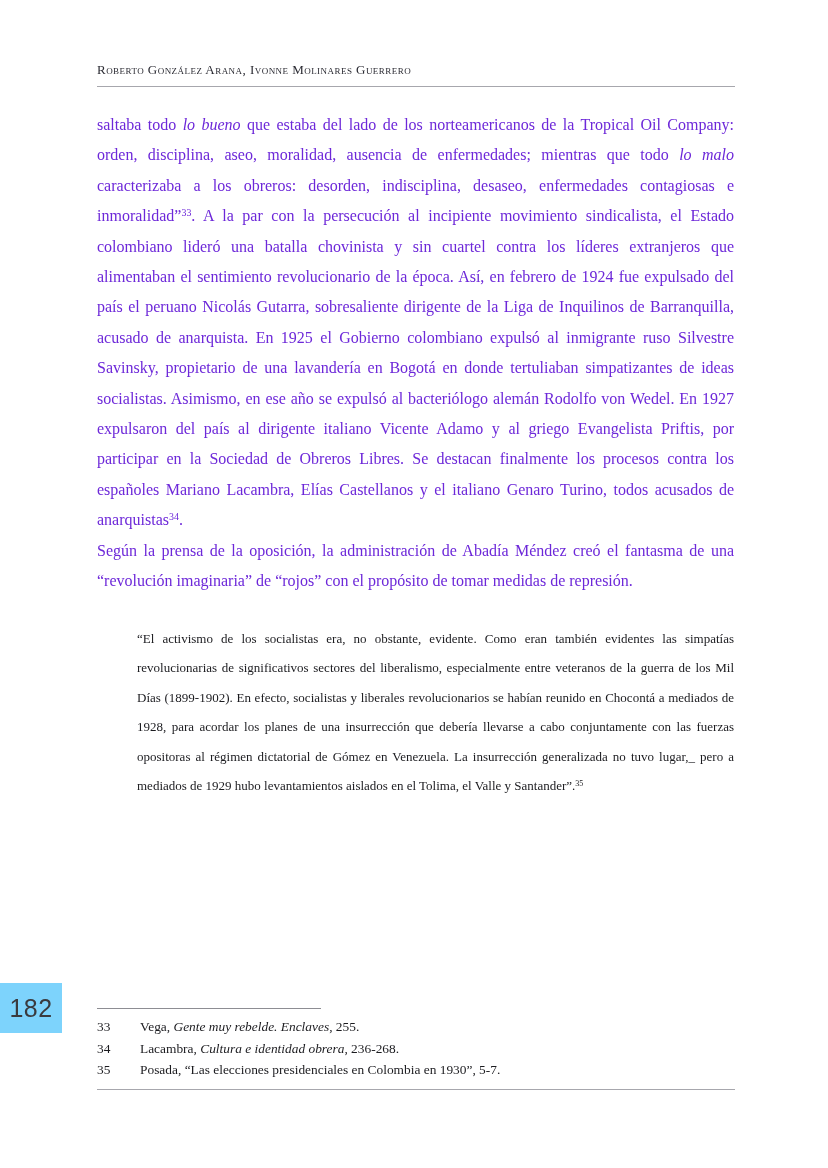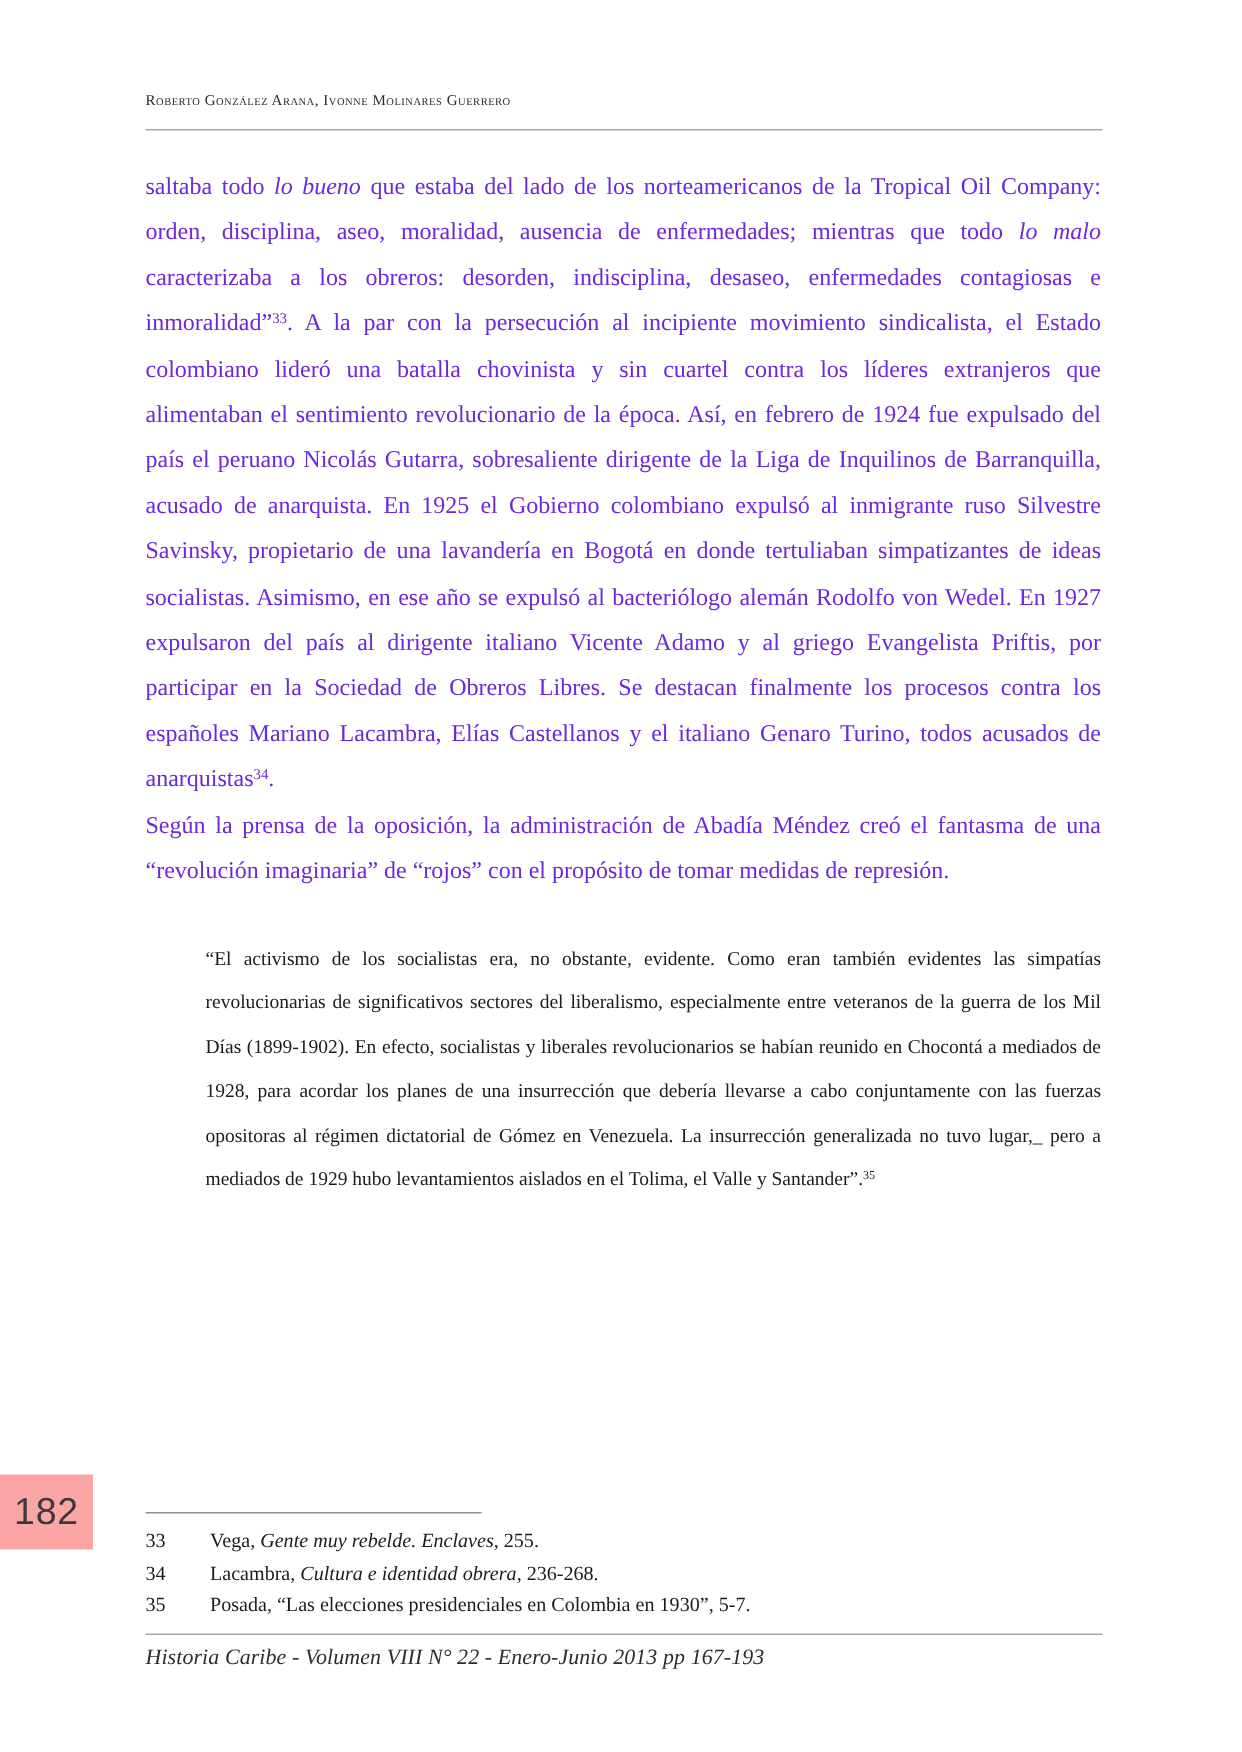--- a/index.html
+++ b/index.html
@@ -26,21 +26,21 @@
 
   
   .running-head {
     position: absolute;
     left: 97px;
     top: 62px;
     width: 636px;
   }
   .running-head-text {
     font-family: "Liberation Serif", "DejaVu Serif", serif;
-    font-size: 10px;
+    font-size: 13px;
     font-variant: small-caps;
     letter-spacing: 0.035em;
     color: #2b2b33;
     white-space: nowrap;
   }
   .head-rule {
     position: absolute;
     left: 97px;
     top: 86px;
     width: 638px;
@@ -92,21 +92,21 @@
 
   i, em { font-style: italic; }
 
   
   .page-number-box {
     position: absolute;
     left: 0;
     top: 983px;
     width: 62px;
     height: 50px;
-    background: #fca5a5;
+    background: #7dd3fc;
     display: flex;
     align-items: center;
     justify-content: center;
   }
   .page-number-text {
     font-family: "Liberation Sans", "DejaVu Sans", sans-serif;
     font-size: 25px;
     color: #3a3a3e;
     letter-spacing: 0.02em;
   }
@@ -204,17 +204,14 @@
     </div>
 
     <div class="footnote">
       <span class="footnote-num">35</span>
       <span class="footnote-text"><span>Posada, “Las elecciones presidenciales en Colombia en 1930”, 5-7.</span><i></i><span></span></span>
     </div>
 
   </div>
 
   <div class="footer-rule"></div>
-  <div class="footer">
-    <div class="footer-text">Historia Caribe - Volumen VIII N° 22 - Enero-Junio 2013 pp 167-193</div>
-  </div>
 
 </div>
 
 </body></html>

